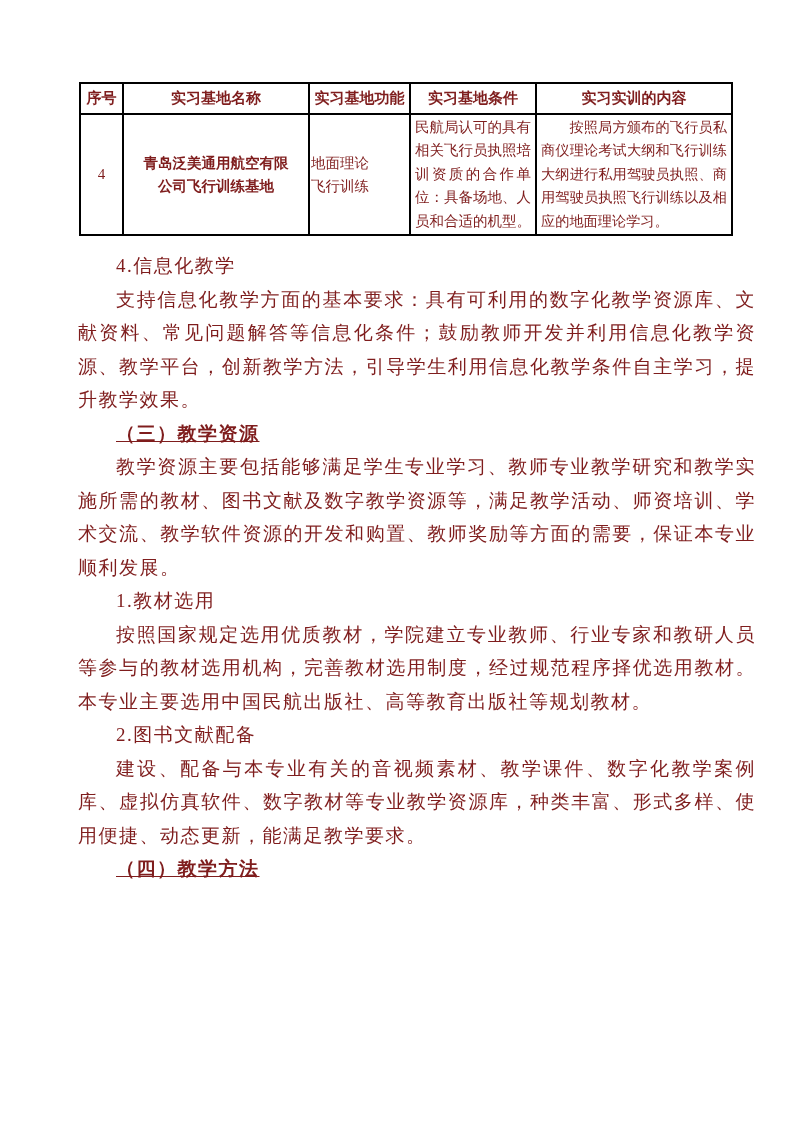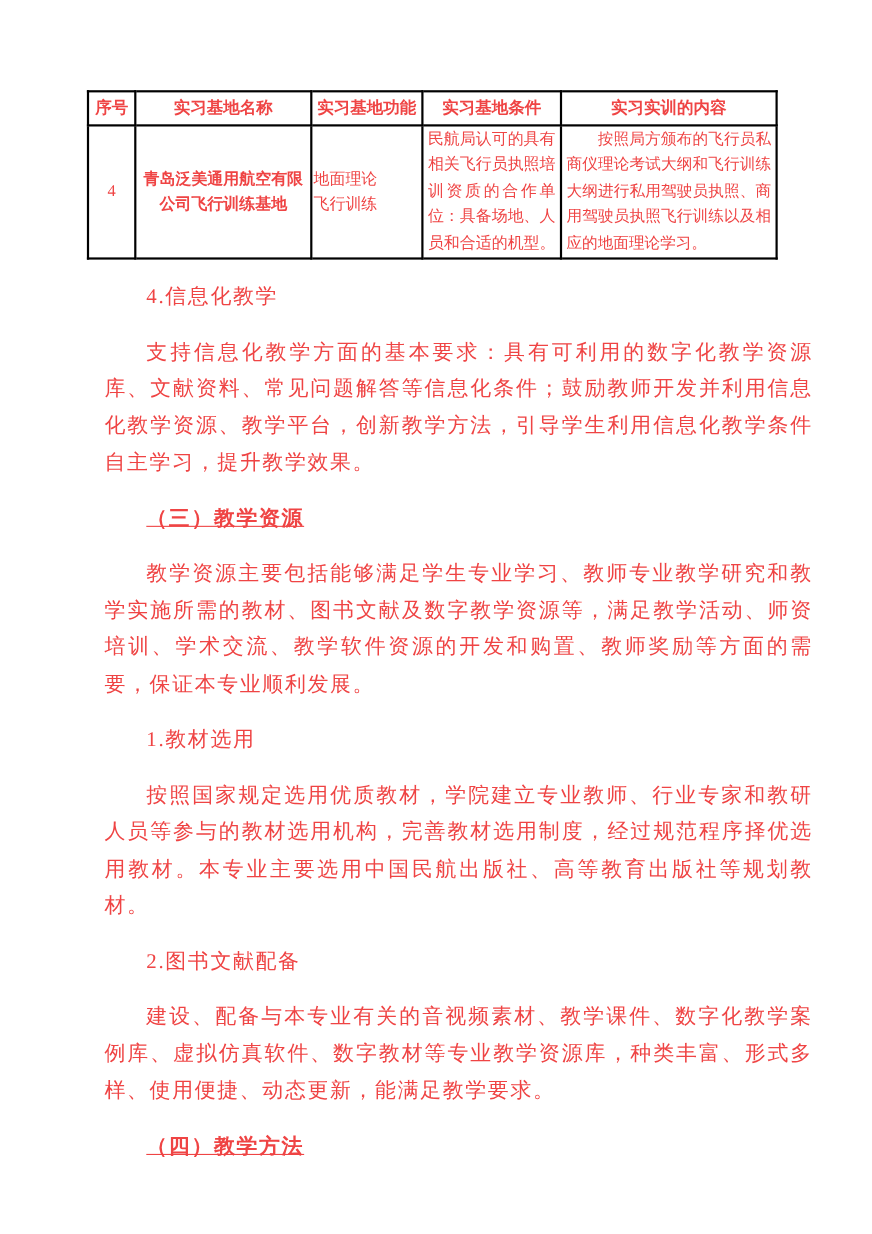--- a/index.html
+++ b/index.html
@@ -1,40 +1,40 @@
 <!DOCTYPE html>
 <html><head>
 <meta charset="utf-8">
 <style>
   html,body{margin:0;padding:0;background:#ffffff;}
   .page{
     position:relative;
     width:793px;height:1122px;
     background:#ffffff;
-    color:#ef4444;
+    color:#7f1d1d;
     font-family:"Liberation Serif","DejaVu Serif",serif;
     overflow:hidden;
   }
   .table-wrap{padding-top:82px;padding-left:79px;}
   table.base-table{
     border-collapse:collapse;
     table-layout:auto;
   }
   .base-table th,.base-table td{
     border:2px solid #000;
     vertical-align:middle;
   }
   .base-table th{
     font-size:15px;font-weight:700;text-align:center;
     height:29px;padding:0 2px;
   }
   .c-index{width:39px;text-align:center;font-size:15px;}
   .c-name{
     width:152px;text-align:center;font-weight:700;
-    font-size:14.5px;line-height:23px;padding:0 3px;
+    font-size:14.5px;line-height:23px;padding:0 16px;
   }
   .c-func{width:97px;text-align:left;font-size:14.5px;line-height:23px;}
   .c-cond{
     width:116px;font-size:14.5px;line-height:23.4px;
     text-align:justify;text-justify:inter-ideograph;
     padding:1px 4px;
     margin-top:36px;
   }
   .c-content{
     width:186px;font-size:14.2px;line-height:23.4px;
@@ -43,21 +43,21 @@
   }
   .content{
     width:678px;
     margin:13px 0 0 78px;
     font-size:19px;
     letter-spacing:1.5px;
     line-height:33.5px;
     text-align:justify;
     text-justify:inter-ideograph;
   }
-  .content p{margin:17px;padding:0;}
+  .content p{margin:0;padding:0;}
   .para{text-indent:2em;}
   .numbered{text-indent:2em;}
   .section{font-weight:700;text-indent:2em;text-decoration:underline;}
 </style>
 </head>
 <body>
 
 <div class="page">
 
   <div class="table-wrap">

